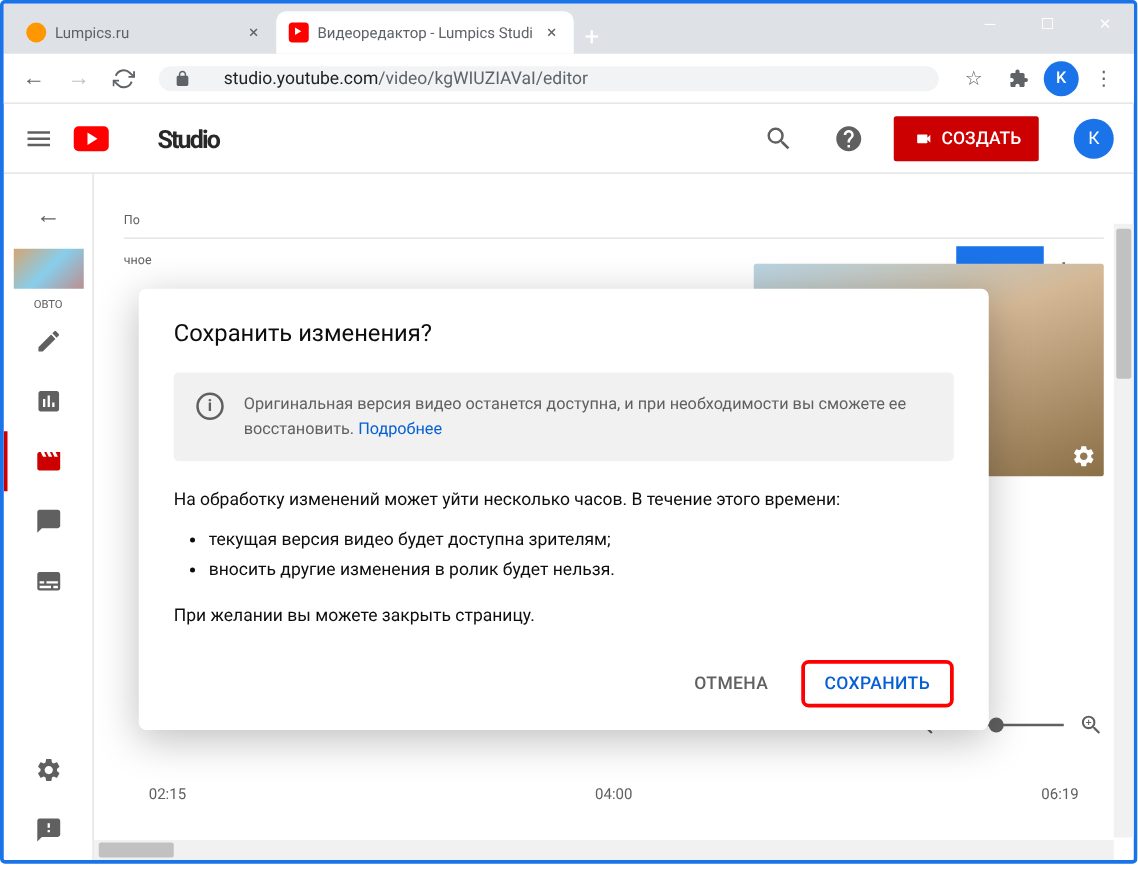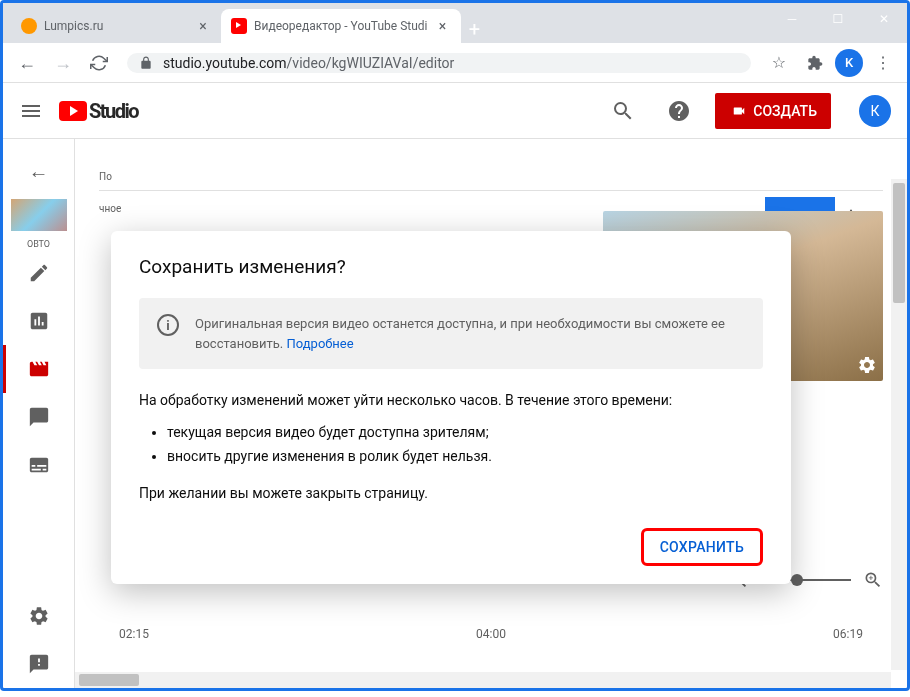--- a/index.html
+++ b/index.html
@@ -13,35 +13,35 @@
     .tab-favicon { width: 16px; height: 16px; border-radius: 50%; flex-shrink: 0; }
     .tab-title { white-space: nowrap; overflow: hidden; text-overflow: ellipsis; flex: 1; }
     .tab-close { width: 16px; height: 16px; display: flex; align-items: center; justify-content: center; font-size: 14px; color: #5f6368; cursor: pointer; }
     .new-tab { width: 28px; height: 28px; display: flex; align-items: center; justify-content: center; color: #fff; font-size: 20px; cursor: pointer; }
     .window-controls { position: absolute; right: 0; top: 0; display: flex; height: 32px; }
     .window-btn { width: 46px; display: flex; align-items: center; justify-content: center; color: #fff; font-size: 12px; }
     
     .address-bar { height: 40px; background: #fff; display: flex; align-items: center; padding: 0 8px; gap: 4px; border-bottom: 1px solid #e0e0e0; }
     .nav-btn { width: 32px; height: 32px; display: flex; align-items: center; justify-content: center; color: #5f6368; border-radius: 50%; font-size: 18px; }
     .nav-btn.disabled { color: #bdc1c6; }
-    .url-field { flex: 1; height: 20px; background: #f1f3f4; border-radius: 15px; display: flex; align-items: center; padding: 0 12px; gap: 10px; margin: 0 8px; }
+    .url-field { flex: 1; height: 20px; background: #f1f3f4; border-radius: 15px; display: flex; align-items: center; padding: 0 12px; gap: 26px; margin: 0 8px; }
     .lock-icon { width: 14px; color: #5f6368; }
     .url-text { font-size: 14px; color: #202124; }
     .url-path { color: #5f6368; }
     .addr-icon { width: 32px; height: 32px; display: flex; align-items: center; justify-content: center; color: #5f6368; }
     .profile-badge { width: 28px; height: 28px; border-radius: 50%; background: #1a73e8; color: #fff; display: flex; align-items: center; justify-content: center; font-size: 13px; font-weight: 500; }
     
     .content-area { flex: 1; position: relative; overflow: hidden; }
     
     .yt-header { height: 56px; display: flex; align-items: center; padding: 0 16px; gap: 16px; border-bottom: 1px solid #e0e0e0; }
     .menu-icon { width: 24px; height: 24px; cursor: pointer; }
     .yt-logo { display: flex; align-items: center; gap: 2px; }
     .yt-play { width: 28px; height: 20px; background: #ff0000; border-radius: 4px; position: relative; }
     .yt-play::after { content: ''; position: absolute; left: 11px; top: 5px; border-left: 8px solid #fff; border-top: 5px solid transparent; border-bottom: 5px solid transparent; }
-    .yt-studio-text { font-weight: 700; font-size: 20px; color: #282828; letter-spacing: -1.5px; }
+    .yt-studio-text { font-weight: 700; font-size: 20px; color: #282828; letter-spacing: -1.5px; margin-left: 37px; }
     .header-spacer { flex: 1; }
     .header-icon { width: 40px; height: 40px; display: flex; align-items: center; justify-content: center; color: #606060; cursor: pointer; }
     .create-btn { height: 36px; background: #cc0000; color: #fff; display: flex; align-items: center; padding: 0 14px; gap: 4px; font-size: 14px; font-weight: 500; border-radius: 2px; cursor: pointer; }
     .avatar-circle { width: 32px; height: 32px; border-radius: 50%; background: #1a73e8; color: #fff; display: flex; align-items: center; justify-content: center; font-size: 14px; margin-left: 12px; }
     
     .editor-body { display: flex; height: calc(100% - 56px); }
     .sidebar { width: 72px; display: flex; flex-direction: column; align-items: center; padding-top: 12px; gap: 0; border-right: 1px solid #e0e0e0; }
     .sidebar-back { width: 40px; height: 40px; display: flex; align-items: center; justify-content: center; font-size: 20px; color: #606060; }
     .sidebar-thumb { width: 56px; height: 32px; background: linear-gradient(135deg, #d4a574 0%, #87ceeb 50%, #bc8f8f 100%); margin: 8px 0; }
     .sidebar-caption { font-size: 9px; color: #606060; text-align: center; }
@@ -92,21 +92,21 @@
   <div class="tab-strip">
     <div class="tab">
       <div class="tab-favicon" style="background:#ff9800"></div>
       <span class="tab-title">Lumpics.ru</span>
       <span class="tab-close">×</span>
     </div>
     <div class="tab active">
       <div class="tab-favicon" style="background:#ff0000;border-radius:3px;position:relative">
         <span style="position:absolute;left:5px;top:4px;border-left:5px solid #fff;border-top:3px solid transparent;border-bottom:3px solid transparent"></span>
       </div>
-      <span class="tab-title">Видеоредактор - YouTube Studi</span>
+      <span class="tab-title">Видеоредактор - Lumpics Studi</span>
       <span class="tab-close">×</span>
     </div>
     <div class="new-tab">+</div>
     <div class="window-controls">
       <div class="window-btn">─</div>
       <div class="window-btn">☐</div>
       <div class="window-btn">✕</div>
     </div>
   </div>
 
@@ -265,19 +265,20 @@
         </div>
         <div class="modal-body">
           <p>На обработку изменений может уйти несколько часов. В течение этого времени:</p>
           <ul>
             <li>текущая версия видео будет доступна зрителям;</li>
             <li>вносить другие изменения в ролик будет нельзя.</li>
           </ul>
           <p>При желании вы можете закрыть страницу.</p>
         </div>
         <div class="modal-actions">
+          <div class="btn-cancel">ОТМЕНА</div>
           <div class="btn-save">СОХРАНИТЬ</div>
         </div>
       </div>
     </div>
 
   </div>
 </div>
 
 </body></html>

